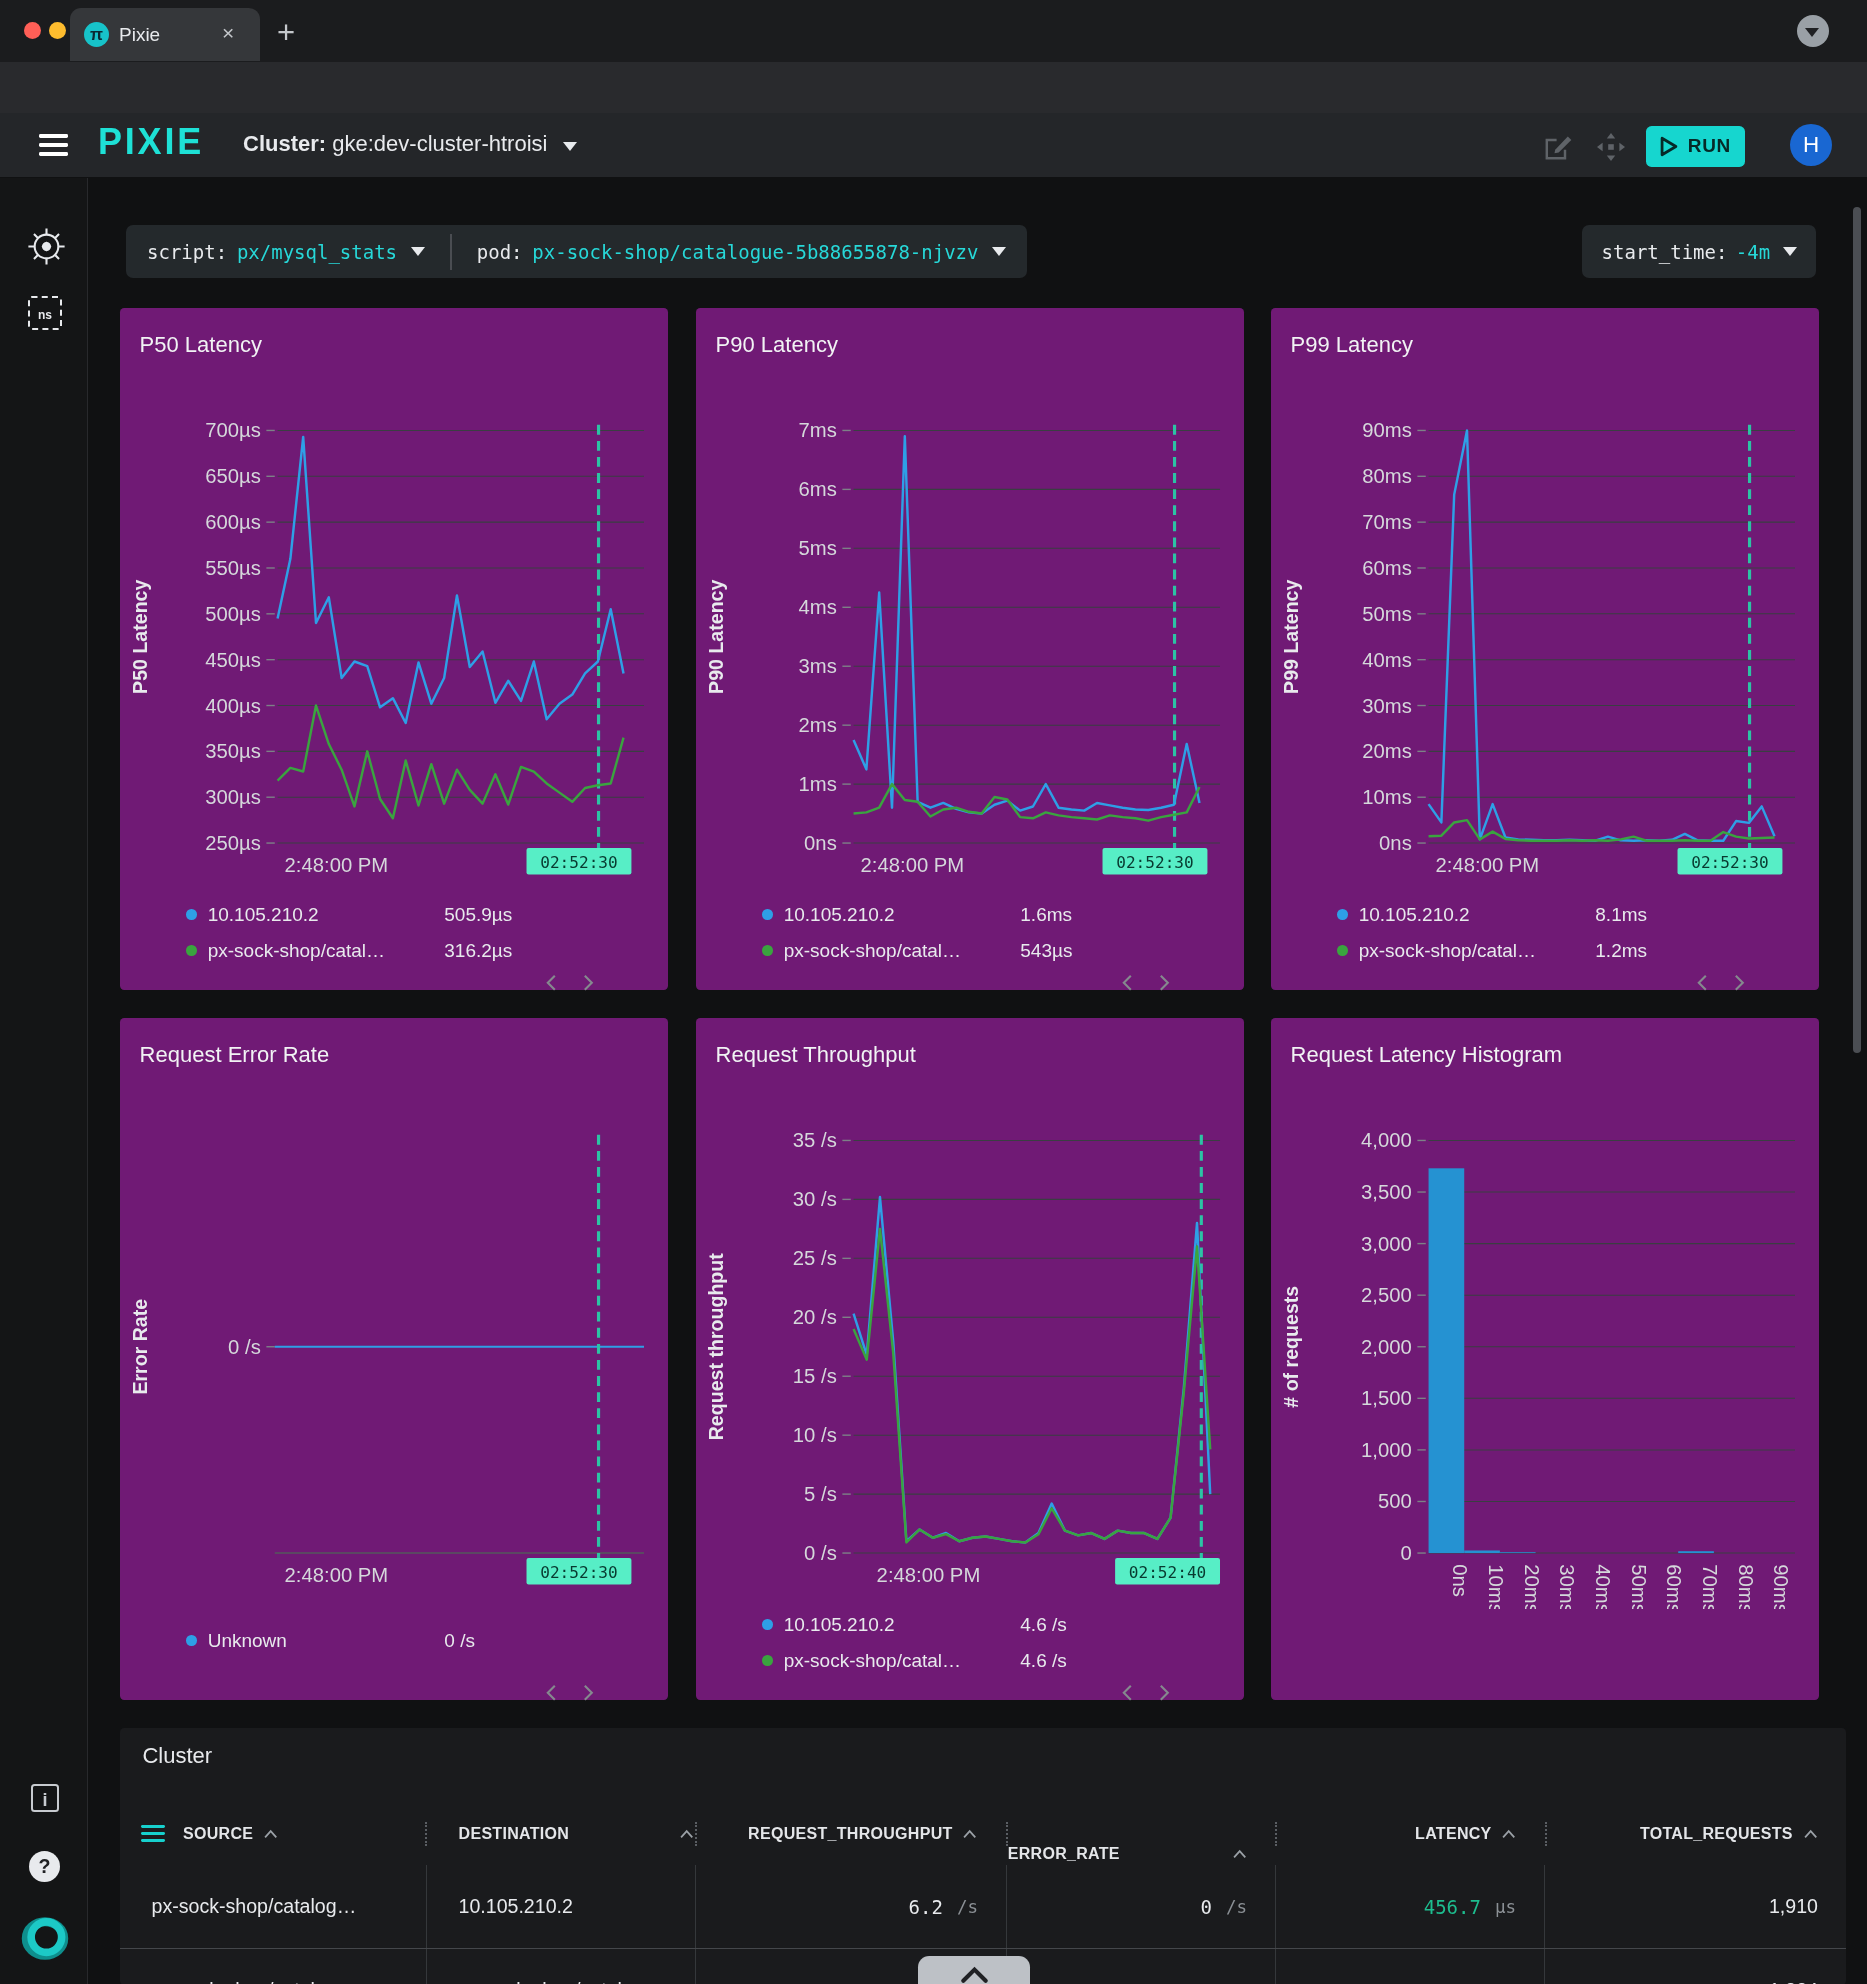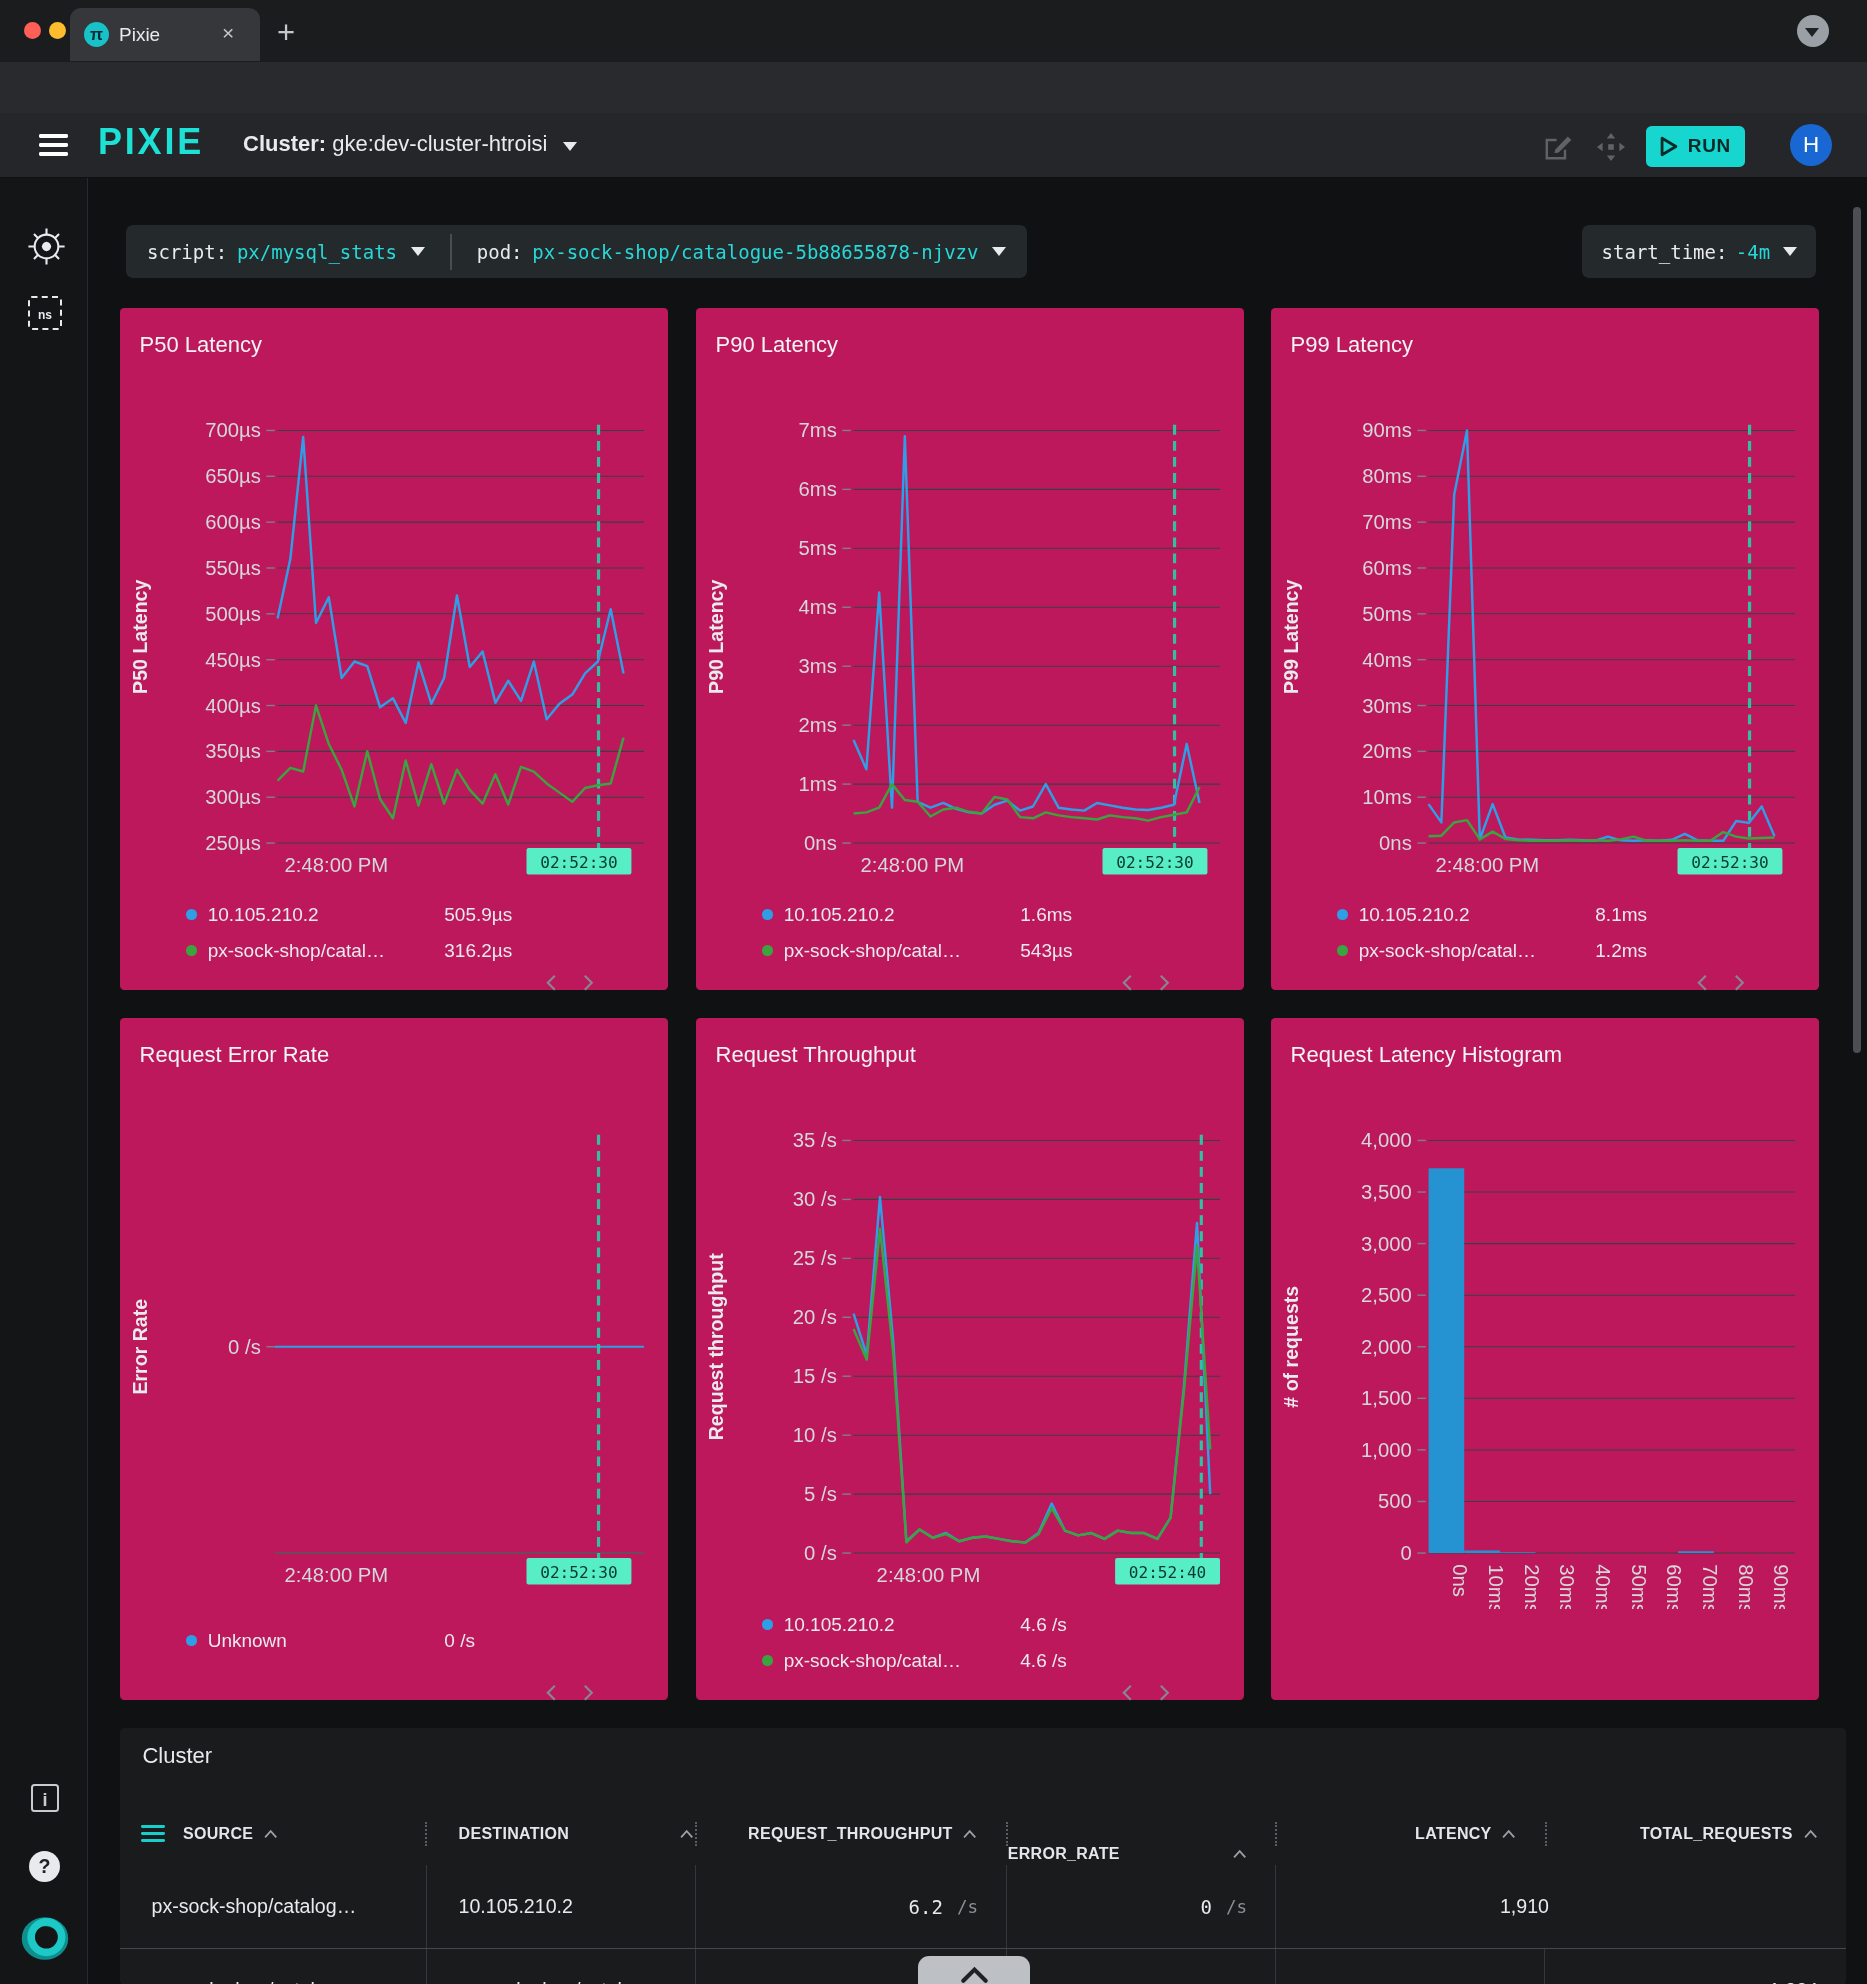--- a/index.html
+++ b/index.html
@@ -51,21 +51,21 @@
   
   .pill{background:#24292c;border-radius:7px;height:53px;display:flex;align-items:center;
     font-family:"DejaVu Sans Mono",monospace;font-size:19px;}
   #script-pill{left:126px;top:225px;padding:0 21px;gap:9.8px;}
   #start-pill{left:1582px;top:225px;padding:0 19.6px;gap:8.4px;}
   .pkey{color:#e8eaed;}
   .pval{color:#27d8d8;}
   .pill .caret{border-top-color:#e8eaed;margin-left:4.2px;}
   .vdiv{width:1.4px;height:36px;background:#4a4d52;margin:0 15.4px;}
   
-  .panel{position:absolute;width:548px;height:682px;background:#be185d;border-radius:4.2px;}
+  .panel{position:absolute;width:548px;height:682px;background:#701a75;border-radius:4.2px;}
   .panel-title{position:absolute;left:19.6px;top:24px;font-size:22px;font-weight:500;color:#f1f3f4;}
   .panel svg{position:absolute;left:0;top:70px;}
   .legend-row{position:absolute;left:66px;width:378px;height:31px;display:flex;align-items:center;font-size:19px;}
   .legend-dot{width:10.5px;height:10.5px;border-radius:50%;margin-right:11.2px;flex:0 0 10.5px;}
   .legend-name{flex:0 0 224px;white-space:nowrap;overflow:hidden;text-overflow:ellipsis;}
   .legend-val{margin-left:12.6px;}
   .pager{position:absolute;width:39px;height:39px;display:flex;align-items:center;justify-content:center;}
   
   #summary{left:120px;top:1728px;width:1726px;height:257px;background:#1a1b1d;border-radius:4.2px;overflow:hidden;}
   #summary-title{position:absolute;left:22.4px;top:15.4px;font-size:22px;font-weight:500;}
@@ -608,20 +608,24 @@
             <span>10.105.210.2</span>
           </div>
           <div class="td num" style="width: 311px; justify-content: flex-end; padding-right: 28px;">
             <span>6.2</span>
             <span class="unit">/s</span>
           </div>
           <div class="td num" style="width: 269px; justify-content: flex-end; padding-right: 28px;">
             <span>0</span>
             <span class="unit">/s</span>
           </div>
+          <div class="td num" style="width: 269px; justify-content: flex-end; padding-right: 28px;">
+            <span style="color: rgb(29, 189, 143);">456.7</span>
+            <span class="unit">µs</span>
+          </div>
           <div class="td" style="width: 301px; justify-content: flex-end; padding-right: 28px;">
             <span>1,910</span>
           </div>
         </div>
         <div class="trow">
           <div class="td" style="width: 307px; padding-left: 31.5px;">
             <span>px-sock-shop/catalog…</span>
           </div>
           <div class="td" style="width: 269px; padding-left: 31.5px;">
             <span>px-sock-shop/catalog…</span>

